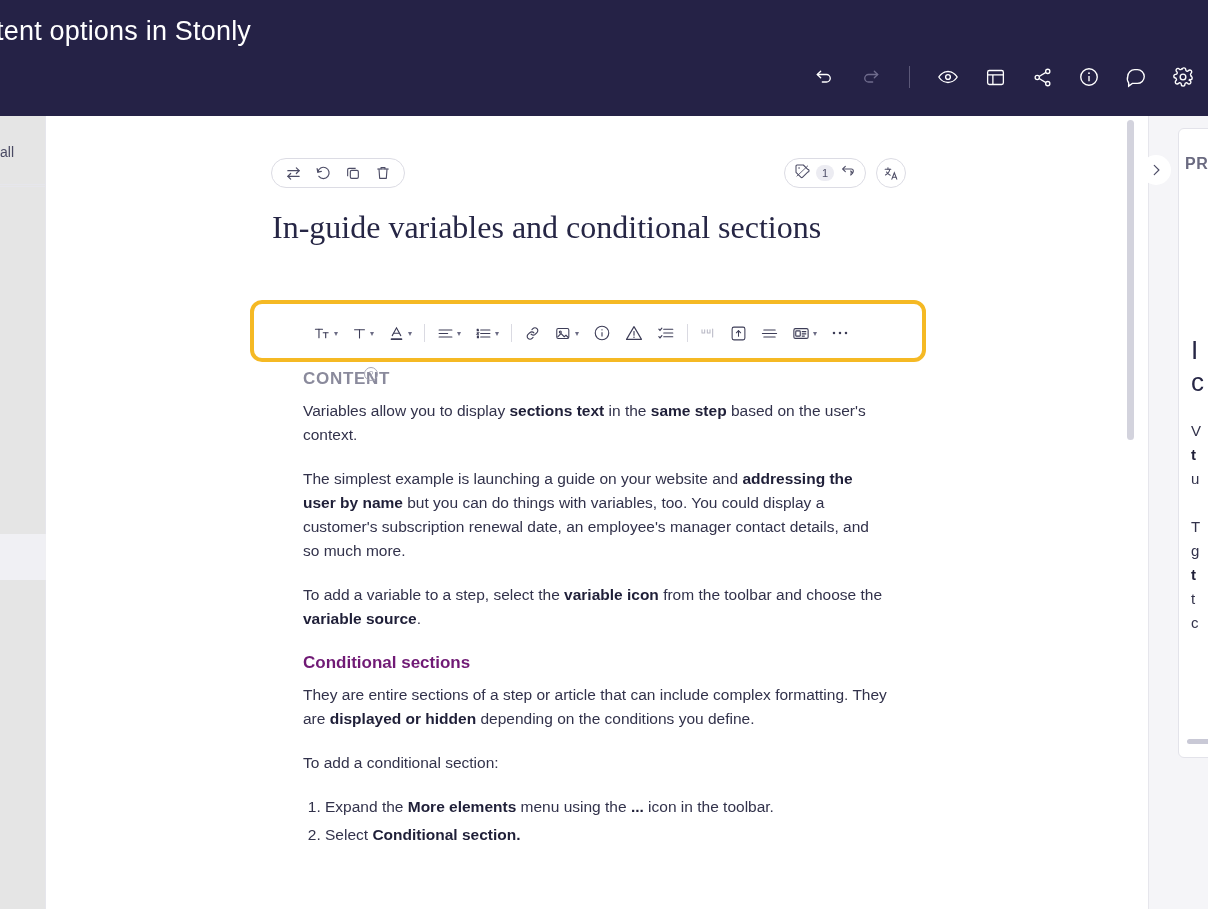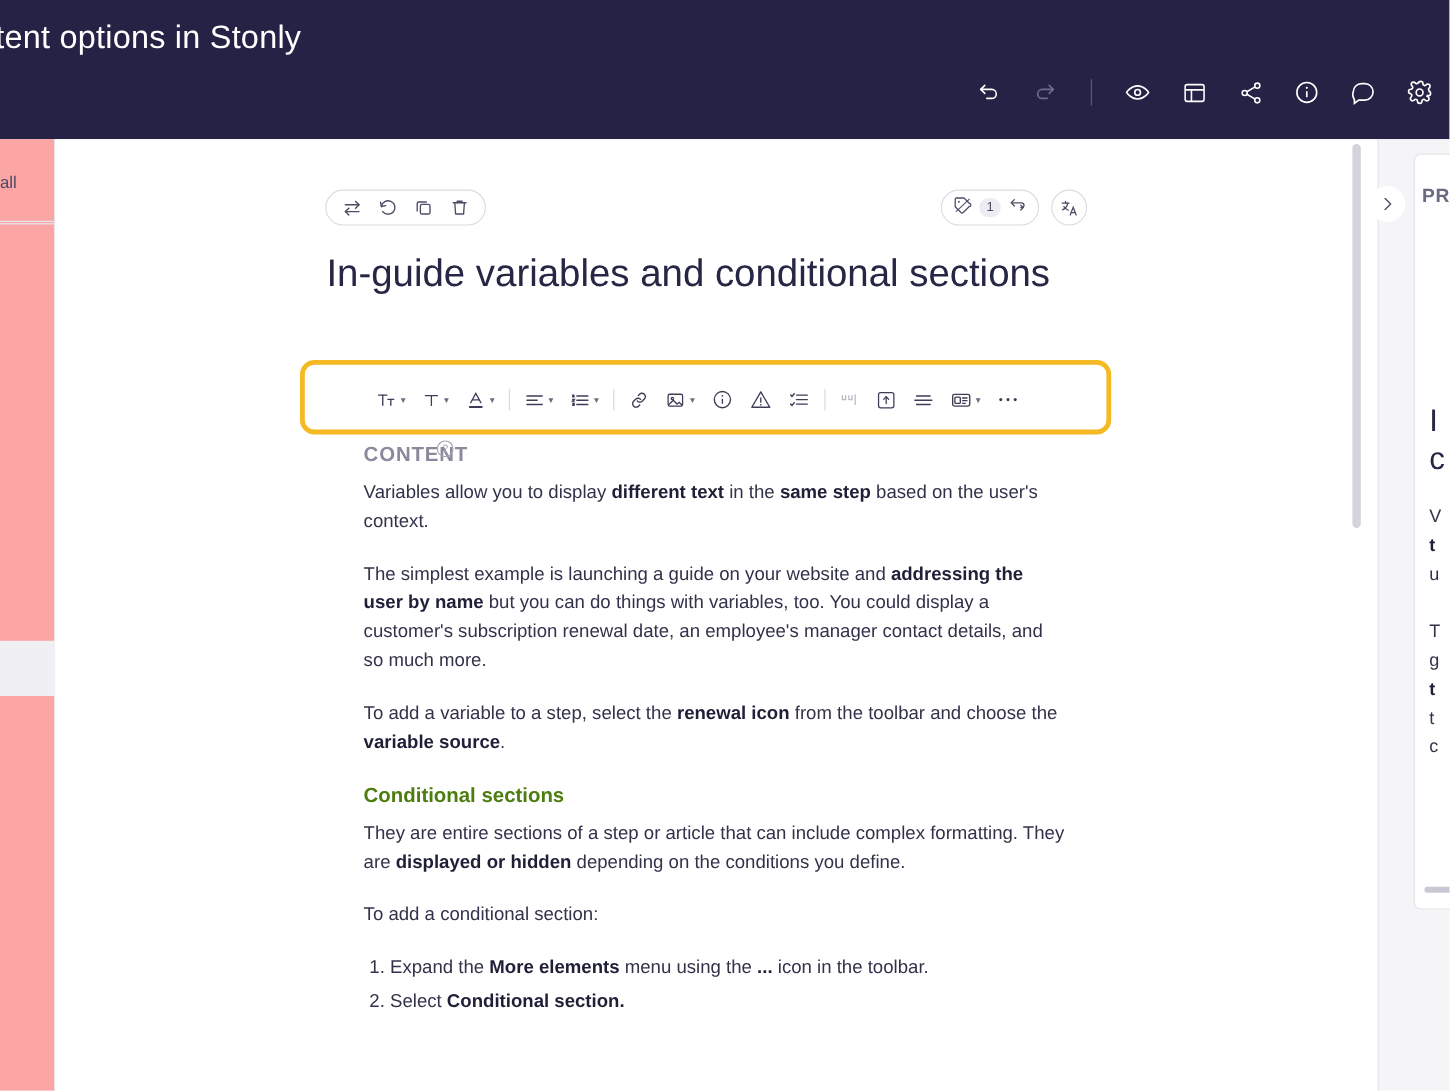--- a/index.html
+++ b/index.html
@@ -31,21 +31,21 @@
   }
   .tb-icon {
     width: 26px; height: 26px; display: flex; align-items: center; justify-content: center;
     color: #ffffff; cursor: pointer;
   }
   .tb-sep { width: 1px; height: 22px; background: #5b5878; margin: 0 4px; }
 
   
   .left-rail {
     position: absolute; left: 0; top: 116px; width: 46px; height: 793px;
-    background: #fca5a5; border-right: 1px solid #e6e6ec;
+    background: #e5e5e5; border-right: 1px solid #e6e6ec;
   }
   .left-rail .rail-label {
     position: absolute; left: 0px; top: 28px; font-size: 14px; color: #4a4a63;
   }
   .rail-div { position: absolute; left: 0; width: 46px; height: 1px; background: #e6e6ec; }
   .rail-div.a { top: 68px; }
   .rail-div.b { top: 70px; }
   .rail-sel {
     position: absolute; left: 0; top: 418px; width: 46px; height: 46px; background: #f0f0f4;
   }
@@ -84,21 +84,21 @@
     background: #ececf2; color: #4d4d66; border-radius: 9px; font-size: 11px;
     padding: 1px 6px; line-height: 14px;
   }
   .chip-round {
     width: 30px; height: 30px; border: 1px solid #dcdce4; border-radius: 50%;
     display: flex; align-items: center; justify-content: center; background: #fff; color: #4d4d66;
   }
 
   .doc-title {
     position: absolute; left: 226px; top: 90px; width: 620px;
-    font-size: 32px; line-height: 43px; color: #262645; font-weight: 400;
+    font-size: 32px; line-height: 43px; color: #262645; font-weight: 400; font-family: Liberation Serif, serif;
   }
 
   
   .fmt-wrap {
     position: absolute; left: 204px; top: 184px; width: 676px; height: 62px;
     border: 4px solid #f5b924; border-radius: 12px;
   }
   .fmt-bar {
     position: absolute; left: 53px; top: 10px; width: 573px; height: 38px;
     display: flex; align-items: center; gap: 0px;
@@ -119,21 +119,21 @@
     position: absolute; left: 318px; top: 251px; width: 14px; height: 14px;
     border: 1.3px solid #a7a7b6; border-radius: 50%; color: #a7a7b6; font-size: 9px;
     display: flex; align-items: center; justify-content: center;
   }
 
   .body {
     position: absolute; left: 257px; top: 283px; width: 585px;
     font-size: 15.5px; line-height: 24px; color: #32324b;
   }
   .body p { margin: 0 0 20px 0; }
-  .body h3 { margin: 0 0 8px 0; font-size: 17px; color: #4d7c0f; }
+  .body h3 { margin: 0 0 8px 0; font-size: 17px; color: #701a75; }
   .body ol { margin: 0; padding-left: 22px; }
   .body ol li { margin-bottom: 4px; }
   b { font-weight: 700; color: #1f1f38; }
 
   
   .right-panel {
     position: absolute; left: 1148px; top: 116px; width: 60px; height: 793px;
     background: #f5f5f8; border-left: 1px solid #e6e6ec;
   }
   .rp-arrow {
@@ -415,23 +415,23 @@
               <circle cx="20" cy="4" r="1.7"></circle>
             </svg>
         </div>
       </div>
     </div>
 
     <div class="content-label">CONTENT</div>
     <div class="qmark">?</div>
 
     <div class="body">
-      <p>Variables allow you to display <b>different text</b> in the <b>same step</b> based on the user's context.</p>
+      <p>Variables allow you to display <b>sections text</b> in the <b>same step</b> based on the user's context.</p>
       <p>The simplest example is launching a guide on your website and <b>addressing the user by name</b> but you can do things with variables, too. You could display a customer's subscription renewal date, an employee's manager contact details, and so much more.</p>
-      <p>To add a variable to a step, select the <b>renewal icon</b> from the toolbar and choose the <b>variable source</b>.</p>
+      <p>To add a variable to a step, select the <b>variable icon</b> from the toolbar and choose the <b>variable source</b>.</p>
       <h3>Conditional sections</h3>
       <p>They are entire sections of a step or article that can include complex formatting. They are <b>displayed or hidden</b> depending on the conditions you define.</p>
       <p>To add a conditional section:</p>
       <ol>
         <li>Expand the <b>More elements</b> menu using the <b>...</b> icon in the toolbar.</li>
         <li>Select <b>Conditional section.</b></li>
       </ol>
     </div>
   </div>
 

